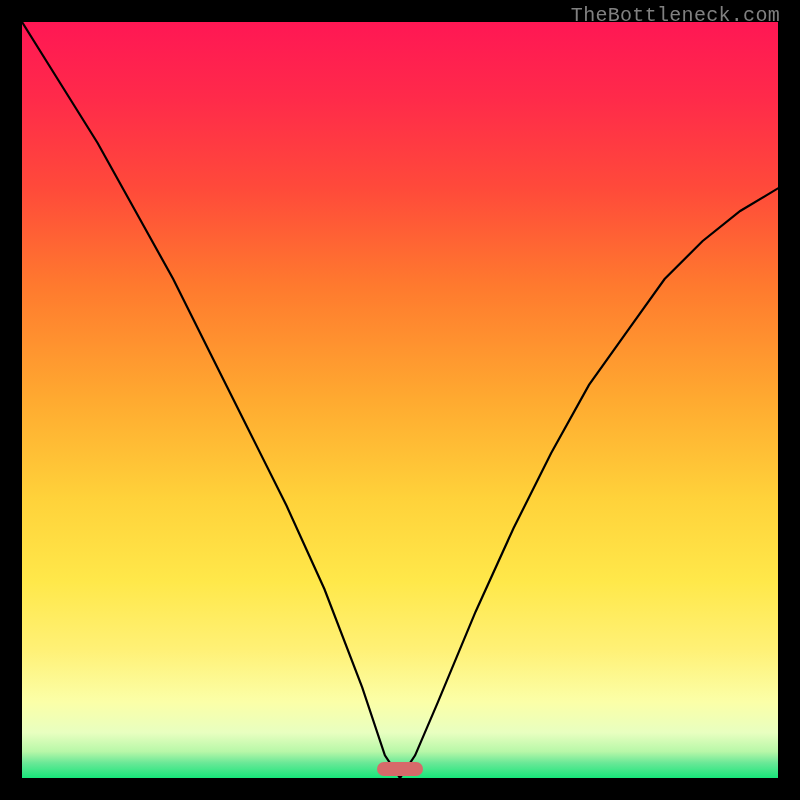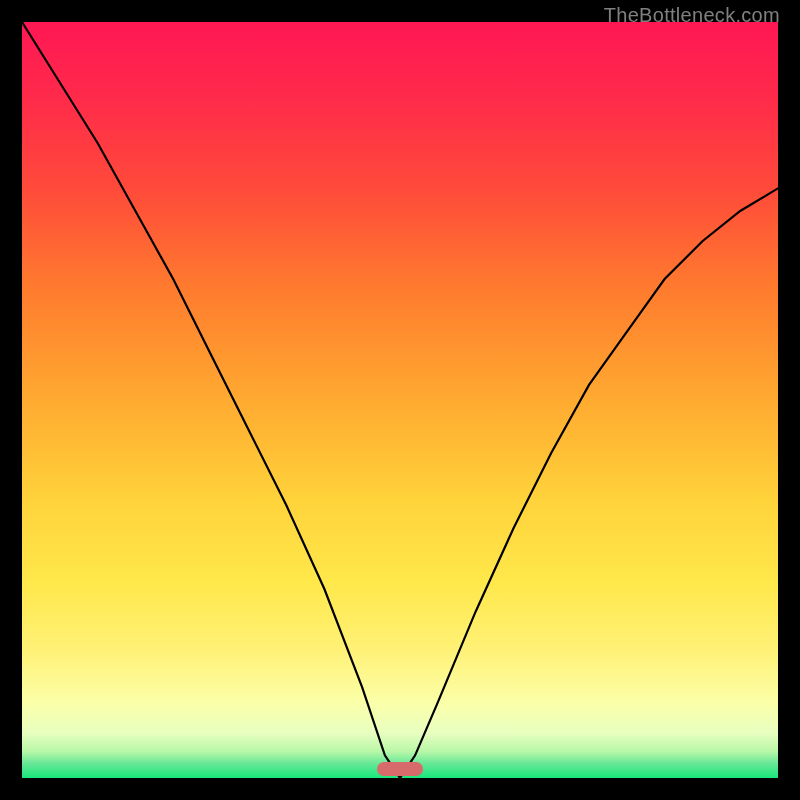--- a/index.html
+++ b/index.html
@@ -40,20 +40,21 @@
       height: 100%;
     }
     .watermark {
       position: absolute;
       top: 4px;
       right: 20px;
       color: #808080;
       font-size: 20px;
       font-weight: 500;
       letter-spacing: 0.3px;
+      font-family: Liberation Mono, monospace;
     }
     .pill {
       position: absolute;
       background: #d76a6a;
       border-radius: 10px;
     }
   </style>
 </head>
 <body>
 

